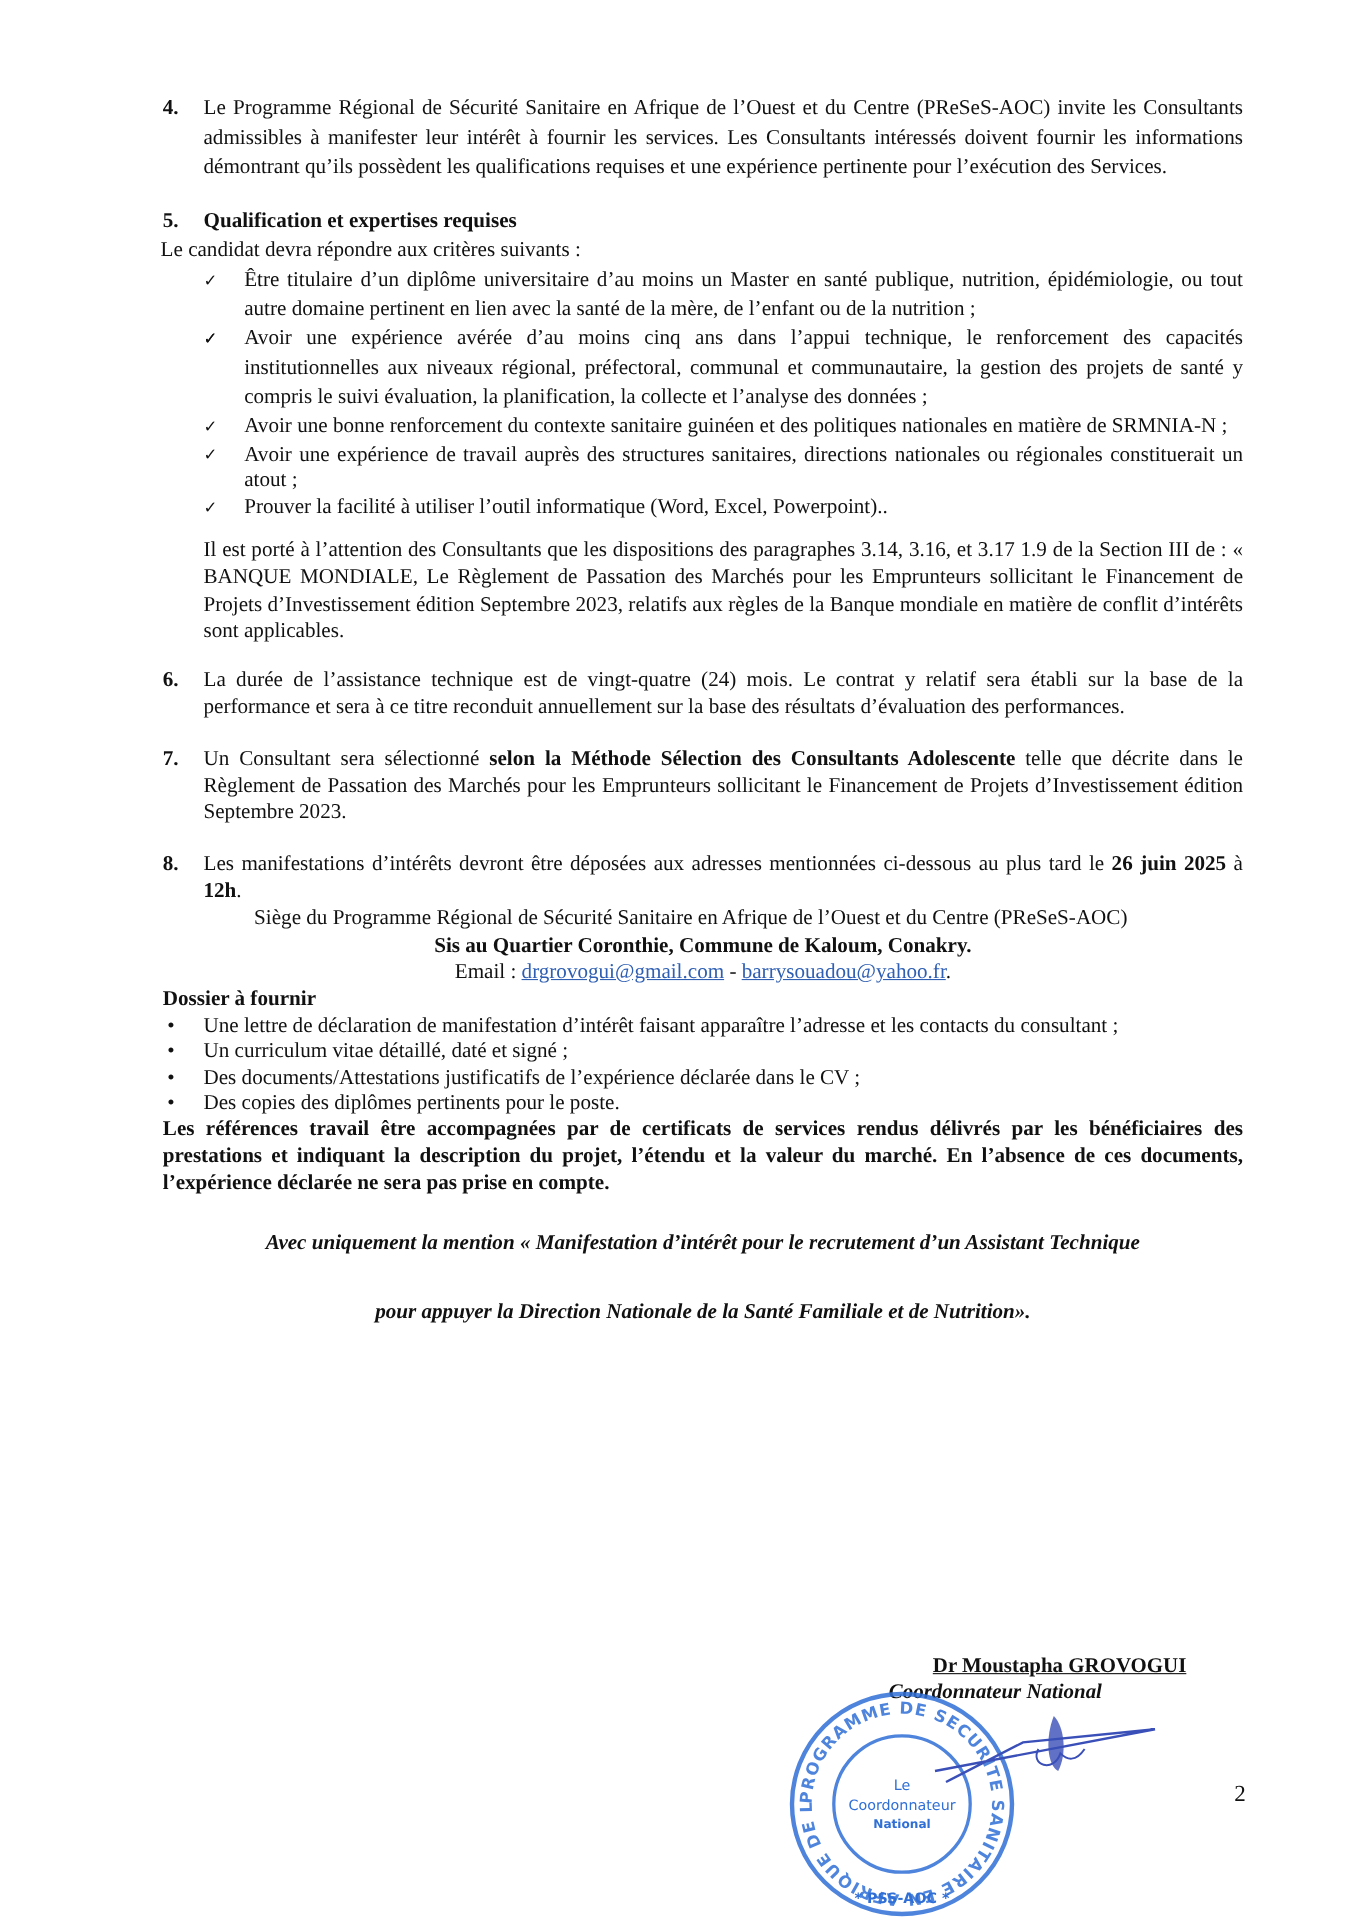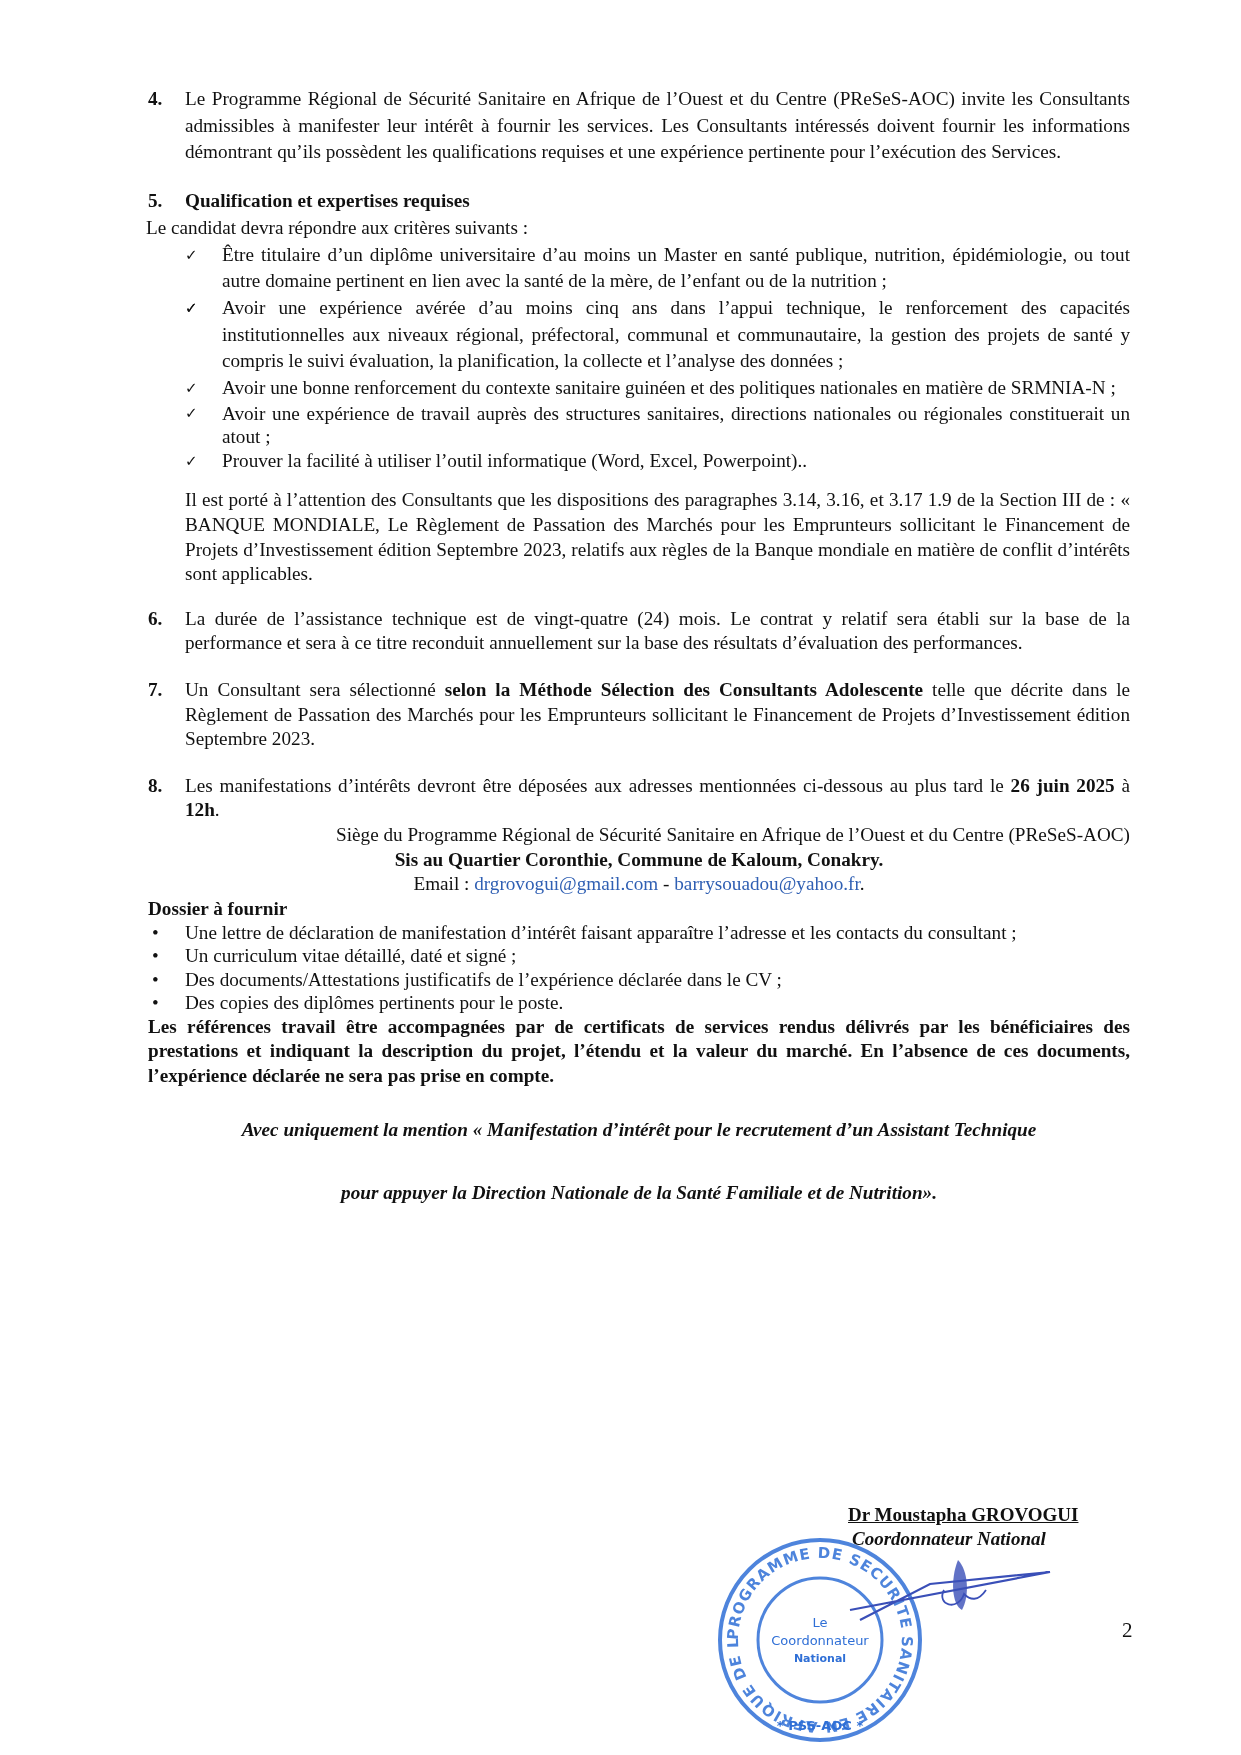--- a/index.html
+++ b/index.html
@@ -13,23 +13,23 @@
   .num-item .num { position: absolute; left: 0; top: 0; font-weight: bold; }
   .bold { font-weight: bold; }
   .ital { font-style: italic; margin-top: 39px; }
   .center { text-align: center; }
   .checks { margin: 0; padding: 0; list-style: none; }
   .checks li { position: relative; padding-left: 74px; }
   .checks li .mark { position: absolute; left: 37px; top: 0; font-family: "DejaVu Sans", sans-serif; font-size: 15px; }
   .bullets { margin: 0; padding: 0; list-style: none; }
   .bullets li { position: relative; padding-left: 37px; line-height: 23.5px; }
   .bullets li .dot { position: absolute; left: 4px; top: 0; }
-  a.mail { color: #2f5fb3; }
+  a.mail { color: #2f5fb3; text-decoration: underline; }
   .sig-name { position: absolute; left: 848px; top: 1504px; font-weight: bold; font-size: 19px; text-decoration: underline; }
-  .sig-title { position: absolute; left: 852px; top: 1528px; font-weight: bold; font-style: italic; font-size: 19px; }
+  .sig-title { position: absolute; left: 808px; top: 1528px; font-weight: bold; font-style: italic; font-size: 19px; }
   .stamp { position: absolute; left: 715px; top: 1535px; width: 210px; height: 210px; }
   .signature { position: absolute; left: 840px; top: 1550px; width: 230px; height: 80px; }
   .page-num { position: absolute; left: 1122px; top: 1618px; font-size: 21px; }
 </style>
 </head>
 <body>
 
 <div class="page">
 
   <div class="num-item just lh" style="margin-bottom:22px;">
@@ -61,21 +61,21 @@
 
   <div class="num-item just" style="line-height:24.6px; margin-bottom:22px;">
     <span class="num">7.</span>
     <p><span>Un Consultant sera sélectionné </span><span class="bold">selon la Méthode Sélection des Consultants Adolescente</span><span> telle que décrite dans le Règlement de Passation des Marchés pour les Emprunteurs sollicitant le Financement de Projets d’Investissement édition Septembre 2023.</span></p>
   </div>
 
   <div class="num-item just" style="line-height:24.6px;">
     <span class="num">8.</span>
     <p><span>Les manifestations d’intérêts devront être déposées aux adresses mentionnées ci-dessous au plus tard le </span><span class="bold">26 juin 2025</span><span> à </span><span class="bold">12h</span><span>.</span></p>
   </div>
-  <p class="center" style="line-height:24.6px; margin-left:-22px;text-align:right;">Siège du Programme Régional de Sécurité Sanitaire en Afrique de l’Ouest et du Centre (PReSeS-AOC)</p>
+  <p class="center" style="line-height:24.6px; margin-left:-22px;">Siège du Programme Régional de Sécurité Sanitaire en Afrique de l’Ouest et du Centre (PReSeS-AOC)</p>
   <p class="center bold" style="line-height:24.6px;">Sis au Quartier Coronthie, Commune de Kaloum, Conakry.</p>
   <p class="center" style="line-height:24.6px;">
     <span>Email :  </span><a class="mail">drgrovogui@gmail.com</a><span>  - </span><a class="mail">barrysouadou@yahoo.fr</a><span>.</span>
   </p>
 
   <p class="bold" style="line-height:24px; margin-top:0;">Dossier à fournir</p>
   <ul class="bullets just">
     <li><span class="dot">•</span><span>Une lettre de déclaration de manifestation d’intérêt faisant apparaître l’adresse et les contacts du consultant ;</span></li>
     <li><span class="dot">•</span><span>Un curriculum vitae détaillé, daté et signé ;</span></li>
     <li><span class="dot">•</span><span>Des documents/Attestations justificatifs de l’expérience déclarée dans le CV ;</span></li>

